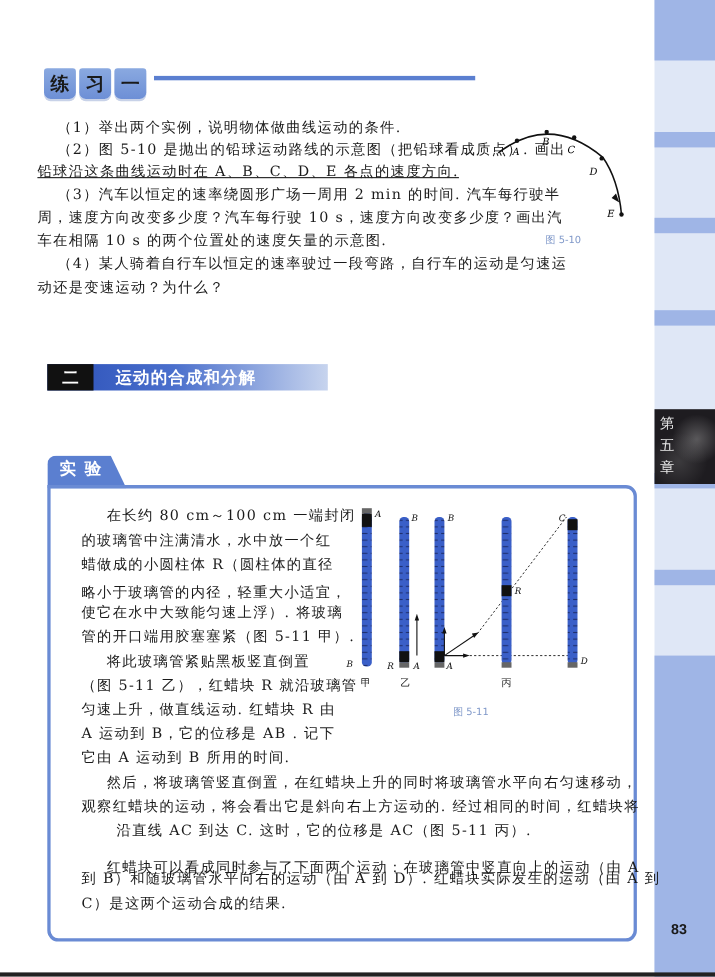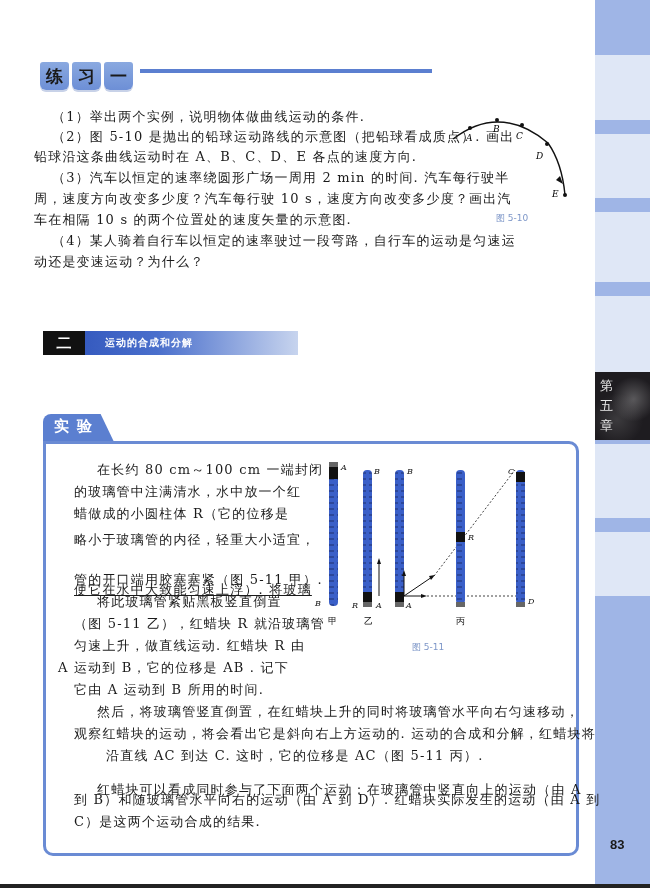--- a/index.html
+++ b/index.html
@@ -24,21 +24,21 @@
 
   .p { position: absolute; font-size: 12px; line-height: 20px; letter-spacing: 0.6px; white-space: nowrap; }
 
   
   .fig510 { position: absolute; left: 450px; top: 118px; width: 130px; height: 100px; }
   .caption { position: absolute; font-family: "DejaVu Sans", sans-serif; font-size: 9px; color: #7d96c8; }
 
   
   .section-header { position: absolute; left: 43px; top: 331px; width: 255px; height: 24px; background: linear-gradient(90deg, #2a4fb8 0%, #4a6fcc 45%, #c7d4ee 100%); }
   .section-num { position: absolute; left: 0; top: 0; width: 42px; height: 24px; background: #111; color: #fff; font-family: "DejaVu Sans", sans-serif; font-size: 15px; font-weight: bold; text-align: center; line-height: 24px; }
-  .section-title { position: absolute; left: 62px; top: 0; height: 40px; line-height: 24px; font-family: "DejaVu Sans", sans-serif; font-size: 10px; font-weight: bold; color: #fff; letter-spacing: 1px; }
+  .section-title { position: absolute; left: 62px; top: 0; height: 40px; line-height: 24px; font-family: "DejaVu Sans", sans-serif; font-size: 15px; font-weight: bold; color: #fff; letter-spacing: 1px; }
 
   
   .exp-box { position: absolute; left: 43px; top: 441px; width: 536px; height: 415px; border: 3px solid #6a8bd4; border-radius: 0 10px 10px 10px; }
   .exp-tab { position: absolute; left: 43px; top: 414px; width: 72px; height: 30px; background: #5b7fd0; border-radius: 8px 10px 0 0; clip-path: polygon(0 0, 80% 0, 100% 100%, 0 100%); }
   .exp-tab-label { position: absolute; left: 54px; top: 417px; font-family: Liberation Serif, serif; font-weight: bold; font-size: 15px; color: #fff; letter-spacing: 8px; }
   .q { font-size: 13px; letter-spacing: 1.2px; }
 
   .fig511 { position: absolute; left: 312px; top: 458px; width: 232px; height: 170px; }
 </style>
 </head>
@@ -66,21 +66,21 @@
 
 <div class="practice-header">
   <div class="practice-tile">练</div>
   <div class="practice-tile">习</div>
   <div class="practice-tile">一</div>
 </div>
 <div class="practice-rule"></div>
 
 <div class="p q" style="left:52px;top:107px;">（1）举出两个实例，说明物体做曲线运动的条件.</div>
 <div class="p q" style="left:52px;top:127px;">（2）图 5-10 是抛出的铅球运动路线的示意图（把铅球看成质点）. 画出</div>
-<div class="p q" style="left:34px;top:147px;">铅球沿这条曲线运动时在 A、B、C、D、E 各点的速度方向.</div>
+<div class="p q" style="left:34px;top:147px;text-decoration:underline;">铅球沿这条曲线运动时在 A、B、C、D、E 各点的速度方向.</div>
 <div class="p q" style="left:52px;top:168px;">（3）汽车以恒定的速率绕圆形广场一周用 2 min 的时间. 汽车每行驶半</div>
 <div class="p q" style="left:34px;top:189px;">周，速度方向改变多少度？汽车每行驶 10 s，速度方向改变多少度？画出汽</div>
 <div class="p q" style="left:34px;top:210px;">车在相隔 10 s 的两个位置处的速度矢量的示意图.</div>
 <div class="p q" style="left:52px;top:231px;">（4）某人骑着自行车以恒定的速率驶过一段弯路，自行车的运动是匀速运</div>
 <div class="p q" style="left:34px;top:252px;">动还是变速运动？为什么？</div>
 
 <svg class="fig510" viewBox="0 0 130 100">
   <path d="M3 21 Q 50 -15 98 25 Q 112 45 115 77" fill="none" stroke="#111" stroke-width="1.4"></path>
   <path d="M110 58 L113 66 L106 62 Z" fill="#111"></path>
   <circle cx="20" cy="10" r="2" fill="#111"></circle>
@@ -100,32 +100,32 @@
   <div class="section-num">二</div>
   <div class="section-title">运动的合成和分解</div>
 </div>
 
 <div class="exp-tab"></div>
 <div class="exp-tab-label">实验</div>
 <div class="exp-box"></div>
 
 <div class="p q" style="left:97px;top:460px;">在长约 80 cm～100 cm 一端封闭</div>
 <div class="p q" style="left:74px;top:482px;">的玻璃管中注满清水，水中放一个红</div>
-<div class="p q" style="left:74px;top:504px;">蜡做成的小圆柱体 R（它的位移是</div>
+<div class="p q" style="left:74px;top:504px;">蜡做成的小圆柱体 R（圆柱体的直径</div>
 <div class="p q" style="left:74px;top:530px;text-align:right;">略小于玻璃管的内径，轻重大小适宜，</div>
-<div class="p q" style="left:74px;top:580px;text-decoration:underline;">使它在水中大致能匀速上浮）. 将玻璃</div>
+<div class="p q" style="left:74px;top:548px;">使它在水中大致能匀速上浮）. 将玻璃</div>
 <div class="p q" style="left:74px;top:570px;text-align:center;">管的开口端用胶塞塞紧（图 5-11 甲）.</div>
 <div class="p q" style="left:97px;top:592px;">将此玻璃管紧贴黑板竖直倒置</div>
 <div class="p q" style="left:74px;top:614px;">（图 5-11 乙），红蜡块 R 就沿玻璃管</div>
 <div class="p q" style="left:74px;top:636px;">匀速上升，做直线运动. 红蜡块 R 由</div>
-<div class="p q" style="left:58px;top:658px;">A 运动到 B，它的位移是 AB . 记下</div>
+<div class="p q" style="left:74px;top:658px;">A 运动到 B，它的位移是 AB . 记下</div>
 <div class="p q" style="left:74px;top:680px;">它由 A 运动到 B 所用的时间.</div>
 
 <div class="p q" style="left:97px;top:702px;">然后，将玻璃管竖直倒置，在红蜡块上升的同时将玻璃管水平向右匀速移动，</div>
-<div class="p q" style="left:74px;top:724px;">观察红蜡块的运动，将会看出它是斜向右上方运动的. 运动的合成和分解，红蜡块将</div>
+<div class="p q" style="left:74px;top:724px;">观察红蜡块的运动，将会看出它是斜向右上方运动的. 经过相同的时间，红蜡块将</div>
 <div class="p q" style="left:74px;top:746px;margin-left:32px;">沿直线 AC 到达 C. 这时，它的位移是 AC（图 5-11 丙）.</div>
 <div class="p q" style="left:97px;top:768px;margin-top:12px;">红蜡块可以看成同时参与了下面两个运动：在玻璃管中竖直向上的运动（由 A</div>
 <div class="p q" style="left:74px;top:790px;">到 B）和随玻璃管水平向右的运动（由 A 到 D）. 红蜡块实际发生的运动（由 A 到</div>
 <div class="p q" style="left:74px;top:812px;">C）是这两个运动合成的结果.</div>
 
 <svg class="fig511" viewBox="0 0 232 170">
   <defs>
     <pattern id="tick" width="8" height="6" patternUnits="userSpaceOnUse">
       <rect width="8" height="6" fill="#3a5fc8"></rect>
       <path d="M1 3 h5" stroke="#1e2f6e" stroke-width="1"></path>

